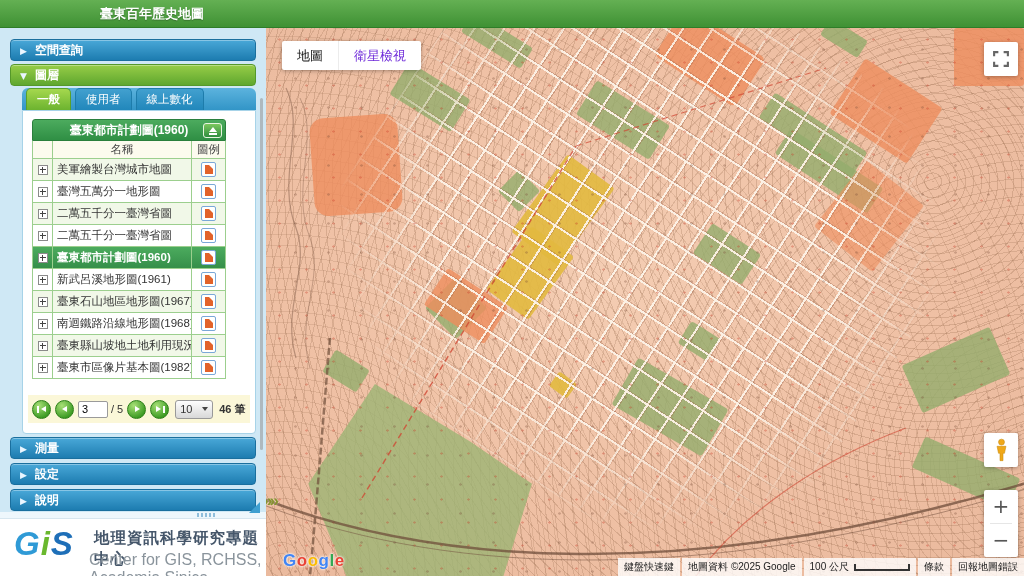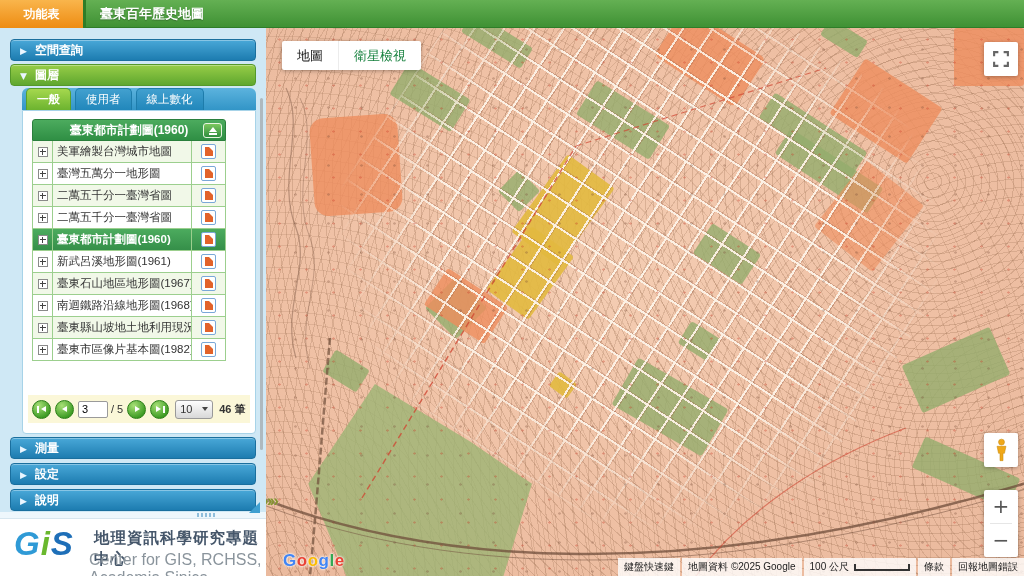--- a/index.html
+++ b/index.html
@@ -123,21 +123,21 @@
   .pg { background:#94ad6d; } .po { background:#ee8d5e; } .py { background:#e2b93f; opacity:.9; }
   #svg-overlay { position:absolute; inset:0; }
   #map-collapse { position:absolute; left:-3px; top:463px; color:#86932f; font-size:17px; font-weight:bold;
     letter-spacing:-3px; cursor:pointer; text-shadow:0 0 2px rgba(255,255,255,.5); }
 
   
   #maptype { position:absolute; left:16px; top:13px; height:29px; background:#fff; border-radius:2px;
     box-shadow:0 1px 4px rgba(0,0,0,.3); display:flex; font-size:13px; }
   .mt-btn { padding:0 15px; line-height:29px; cursor:pointer; white-space:nowrap; }
   #mt-map { color:#111;text-align:center; }
-  #mt-sat { color:#15803d; border-left:1px solid #ececec; }
+  #mt-sat { color:#6d28d9; border-left:1px solid #ececec; }
   #fs-btn { position:absolute; right:6px; top:14px; width:34px; height:34px; background:#fff; border-radius:2px;
     box-shadow:0 1px 4px rgba(0,0,0,.3); display:flex; align-items:center; justify-content:center; cursor:pointer; }
   #pegman { position:absolute; right:6px; top:405px; width:34px; height:34px; background:#fff; border-radius:2px;
     box-shadow:0 1px 4px rgba(0,0,0,.3); display:flex; align-items:center; justify-content:center; cursor:grab; }
   #zoomctl { position:absolute; right:6px; top:462px; width:34px; height:67px; background:#fff; border-radius:2px;
     box-shadow:0 1px 4px rgba(0,0,0,.3); }
   .zbtn { height:33px; text-align:center; line-height:33px; font-size:20px; color:#565656; cursor:pointer;
     font-family:"DejaVu Sans",sans-serif; }
   #zdiv { height:1px; background:#e6e6e6; margin:0 6px; }
 
@@ -149,21 +149,20 @@
   #google-logo span:nth-child(5){color:#34A853;} #google-logo span:nth-child(6){color:#EA4335;}
   #attrib { position:absolute; right:0; bottom:0; display:flex; align-items:stretch; font-size:10px; color:#222; }
   .attr-box { background:rgba(255,255,255,.8); padding:2px 6px; margin-left:2px; white-space:nowrap; display:flex; align-items:center; }
   .attr-link { cursor:pointer; }
   #scalebar { display:inline-block; width:56px; height:7px; border:2px solid #333; border-top:none; margin-left:5px; }
 </style>
 </head>
 <body>
 
 <div id="topbar">
-  <div id="menu-tab">功能表</div>
   <div id="topbar-title">臺東百年歷史地圖</div>
 </div>
 
 <div id="sidebar">
 
   <div id="acc-spatial" class="accordion acc-blue">
     <span class="arr">▶</span>
     <span>空間查詢</span>
   </div>
 
@@ -179,20 +178,25 @@
   </div>
 
   <div id="layer-panel">
     <div id="layer-table">
       <div id="tbl-head">
         <span>臺東都市計劃圖(1960)</span>
         <span id="tbl-collapse">
             <span class="t-up"></span>
             <span class="t-bar"></span>
           </span>
+      </div>
+      <div class="trow head">
+        <div class="cell-exp"></div>
+        <div class="cell-name">名稱</div>
+        <div class="cell-leg">圖例</div>
       </div>
 
       <div class="trow alt">
         <div class="cell-exp">
             <span class="exp-icon"></span>
           </div>
         <div class="cell-name">美軍繪製台灣城市地圖</div>
         <div class="cell-leg">
             <span class="leg-icon"></span>
           </div>

